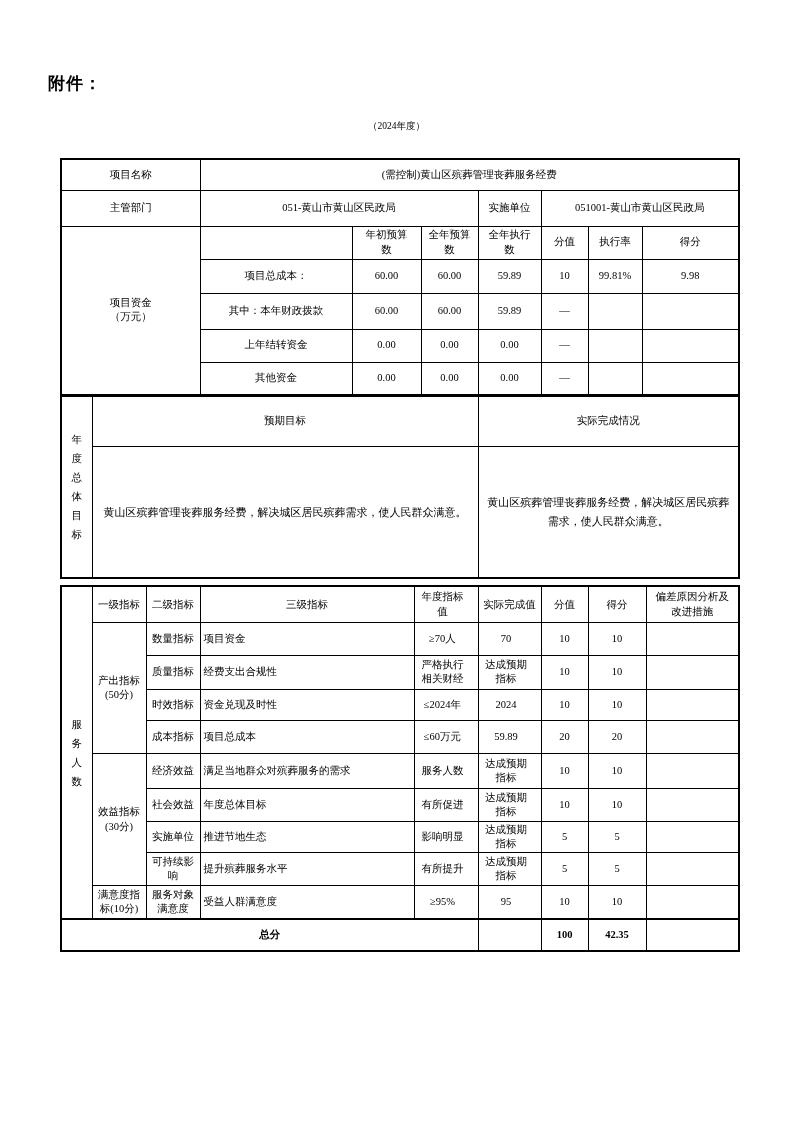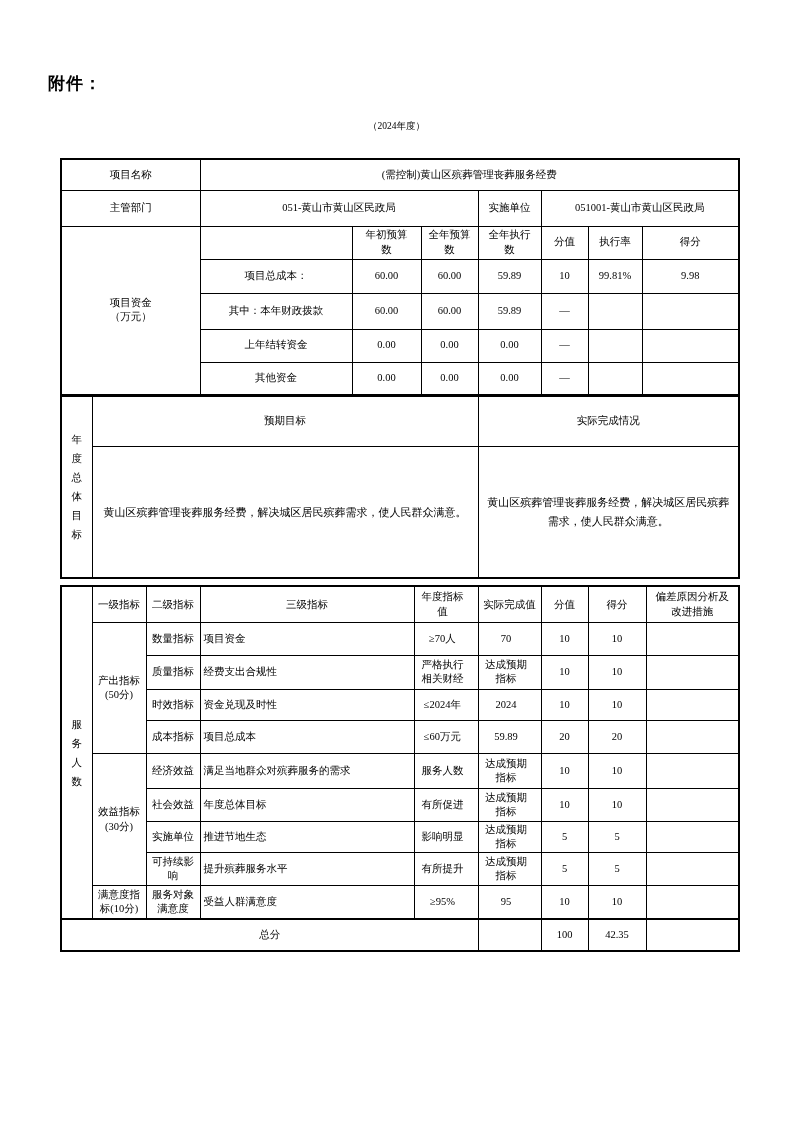--- a/index.html
+++ b/index.html
@@ -64,21 +64,21 @@
     line-height: 1.7;
     padding: 2px 4px;
   }
   .vert {
     width: 12px;
     margin: 18px auto;
     word-break: break-all;
     line-height: 19px;
     text-align: center;
   }
-  td.bold, .bold { font-weight: normal; }
+  td.bold, .bold { font-weight: bold; }
   tr.thick-top td { border-top-width: 2px; }
 </style>
 </head>
 <body>
 
 <div class="attachment">附件：</div>
 <div class="period-title">（2024年度）</div>
 
 <div class="doc">
 

